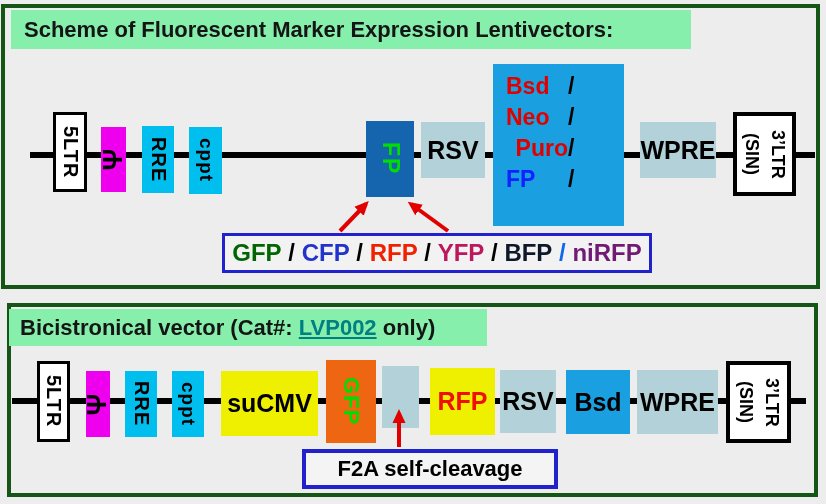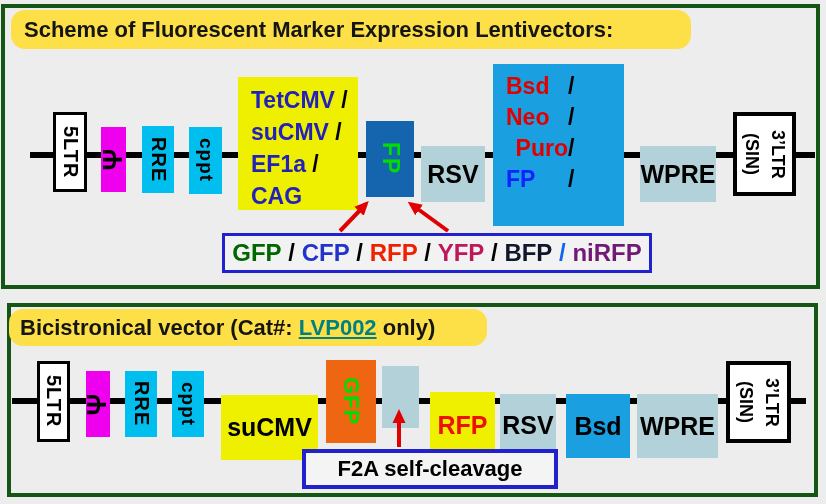--- a/index.html
+++ b/index.html
@@ -5,22 +5,22 @@
   html,body { margin:0; padding:0; background:#ECECEC; }
   * { box-sizing: border-box; }
   #stage {
     position:relative; width:826px; height:504px; overflow:hidden;
     background:#EDEDED;
     font-family:"Liberation Sans", sans-serif;
     font-weight:bold; color:#000;
   }
   .panel { position:absolute; border:4px solid #155515; background:#EDEDED; }
   .titlebar {
-    position:absolute; background:#fde047; white-space:nowrap;
-    font-size:22px; color:#151515;border-radius:14px;
+    position:absolute; background:#86efac; white-space:nowrap;
+    font-size:22px; color:#151515;
   }
   .backbone { position:absolute; height:6px; background:#000; }
   .el {
     position:absolute; display:flex; align-items:center; justify-content:center;
     text-align:center;
   }
   .vtext { writing-mode:vertical-rl; text-orientation:mixed; letter-spacing:1px; }
   .white-box { background:#FFFFFF; border:3px solid #000; }
   .thick-border { border-width:4px; }
   .magenta { background:#EE00EE; }
@@ -45,21 +45,21 @@
     display:flex; align-items:center; justify-content:center; white-space:nowrap;
   }
   #fluor-box { font-size:24px; }
   #f2a-callout { border-width:4px; font-size:22px; background:#F4F4F4; }
   #arrow-layer { position:absolute; left:0; top:0; pointer-events:none; z-index:20; }
   .lbl-20 { font-size:20px; }
   .lbl-19 { font-size:19px; }
   .lbl-18 { font-size:18px; letter-spacing:0; }
   .lbl-23 { font-size:23px; letter-spacing:2px; }
   .lbl-22 { font-size:22px; letter-spacing:1px; }
-  .lbl-h25 { font-size:25px;margin-top:24px; }
+  .lbl-h25 { font-size:25px; }
   .red-text { color:#EE1100; }
   .link { color:#008080; text-decoration:underline; cursor:pointer; }
   .ltr3 > div { line-height:26px; }
 </style>
 </head>
 <body>
 
 <div id="stage">
 
   <div class="panel" style="left:1px; top:4px; width:819px; height:285px;"></div>
@@ -79,26 +79,20 @@
   </div>
 
   <div class="el cyan" style="left:142px; top:126px; width:32px; height:67px;">
     <span class="vtext lbl-20">RRE</span>
   </div>
 
   <div class="el cyan" style="left:189px; top:127px; width:33px; height:67px;">
     <span class="vtext lbl-19">cppt</span>
   </div>
 
-  <div class="promoter-box" id="promoter-box" style="left:238px; top:77px; width:120px; height:133px;">
-      <div class="pline"><span class="pname">TetCMV</span><span class="pslash"> /</span></div>
-      <div class="pline"><span class="pname">suCMV</span><span class="pslash"> /</span></div>
-      <div class="pline"><span class="pname">EF1a</span><span class="pslash"> /</span></div>
-      <div class="pline"><span class="pname">CAG</span><span class="pslash"></span></div>
-    </div>
 
   <div class="el fpblue" style="left:366px; top:121px; width:48px; height:76px;">
     <span class="vtext lbl-23 green-label">FP</span>
   </div>
 
   <div class="el pale lbl-h25" style="left:421px; top:122px; width:64px; height:56px;">
     <span>RSV</span>
   </div>
 
   <div class="sel-box" id="selection-box" style="left:493px; top:64px; width:131px; height:162px;">

